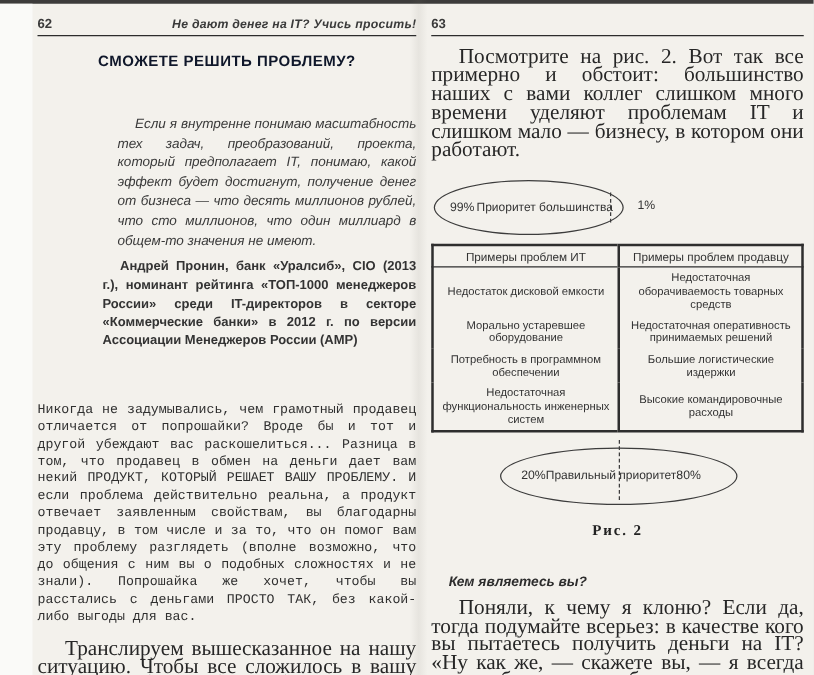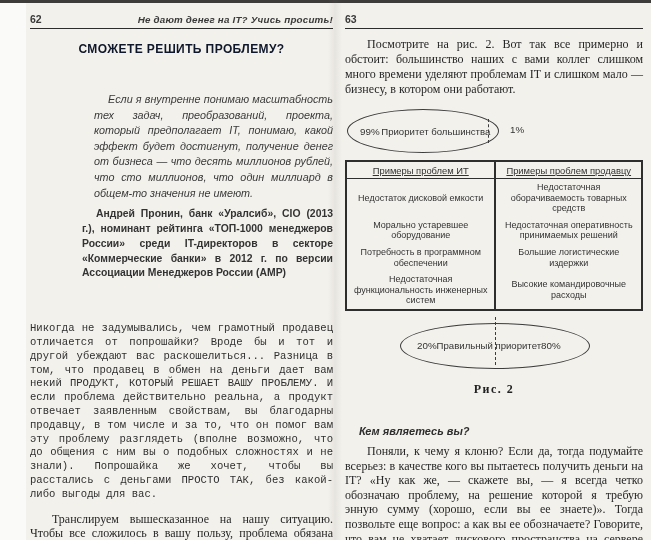--- a/index.html
+++ b/index.html
@@ -24,39 +24,39 @@
 
   .chapter-title{margin-top:13px;text-align:center;font-size:12px;font-weight:bold;
     color:#0f172a;letter-spacing:.4px;}
 
   .epigraph{margin:36px 0 0 64px;width:239px;font-style:italic;font-size:10.8px;
     line-height:15.6px;text-align:justify;text-indent:14px;color:#3a3a3a;}
   .epigraph-author{margin:6px 0 0 52px;width:251px;font-weight:bold;font-size:10.4px;
     line-height:14.8px;text-align:justify;text-indent:14px;color:#333;}
 
   .body-sans{margin-top:41px;font-size:10.6px;line-height:13.8px;text-align:justify;color:#2f2f2f;font-family:Liberation Mono, monospace;}
-  .body-serif{font-family:"Liberation Serif",serif;font-size:12px;line-height:14px;
+  .body-serif{font-family:"Liberation Serif",serif;font-size:17px;line-height:14px;
     text-align:justify;text-indent:22px;color:#262626;}
   .page-left .body-serif{margin-top:7px;}
 
   .page-right .para-top{margin-top:8px;line-height:15px;}
 
   .figure{position:relative;margin-top:10px;}
   .oval-row{position:relative;height:46px;}
   .oval{position:relative;border:1.6px solid #3c3c3c;border-radius:50%;height:44px;
     display:flex;align-items:center;box-sizing:border-box;}
   .oval-top{width:152px;margin-left:2px;}
   .oval-top .pct-left{margin-left:12px;font-size:9.8px;color:#333;}
   .oval-top .oval-label{flex:1;text-align:center;font-size:9.6px;color:#333;padding-right:6px;}
   .dash-tick{position:absolute;right:9px;top:9px;bottom:9px;width:0;border-left:1.6px dashed #3c3c3c;}
   .pct-outside{position:absolute;left:165px;top:15px;font-size:9.8px;color:#333;}
 
   table.fig-table{margin-top:5px;width:100%;border-collapse:collapse;border:2px solid #2e2e2e;}
   .fig-table th{border-right:2px solid #2e2e2e;border-bottom:1.7px solid #2e2e2e;
-    font-size:9.4px;font-weight:normal;padding:3px 2px 2px;color:#333;text-decoration:underline;}
+    font-size:9.4px;font-weight:normal;padding:3px 2px 2px;color:#333;}
   .fig-table td{border-right:2px solid #2e2e2e;text-align:center;font-size:9px;
     line-height:10.6px;padding:3px 6px;color:#333;vertical-align:middle;}
   .fig-table th:last-child,.fig-table td:last-child{border-right:none;}
 
   .oval-bottom-wrap{position:relative;margin-top:12px;height:48px;}
   .oval-bottom{position:absolute;left:55px;width:190px;height:46px;border:1.6px solid #3c3c3c;
     border-radius:50%;display:flex;align-items:center;justify-content:flex-start;
     padding:0 16px;box-sizing:border-box;font-size:9.8px;color:#333;}
   .oval-bottom .oval-label{font-size:9.6px;}
   .dash-center{position:absolute;left:50%;top:-7px;bottom:3px;width:0;border-left:1.6px dashed #3c3c3c;}

